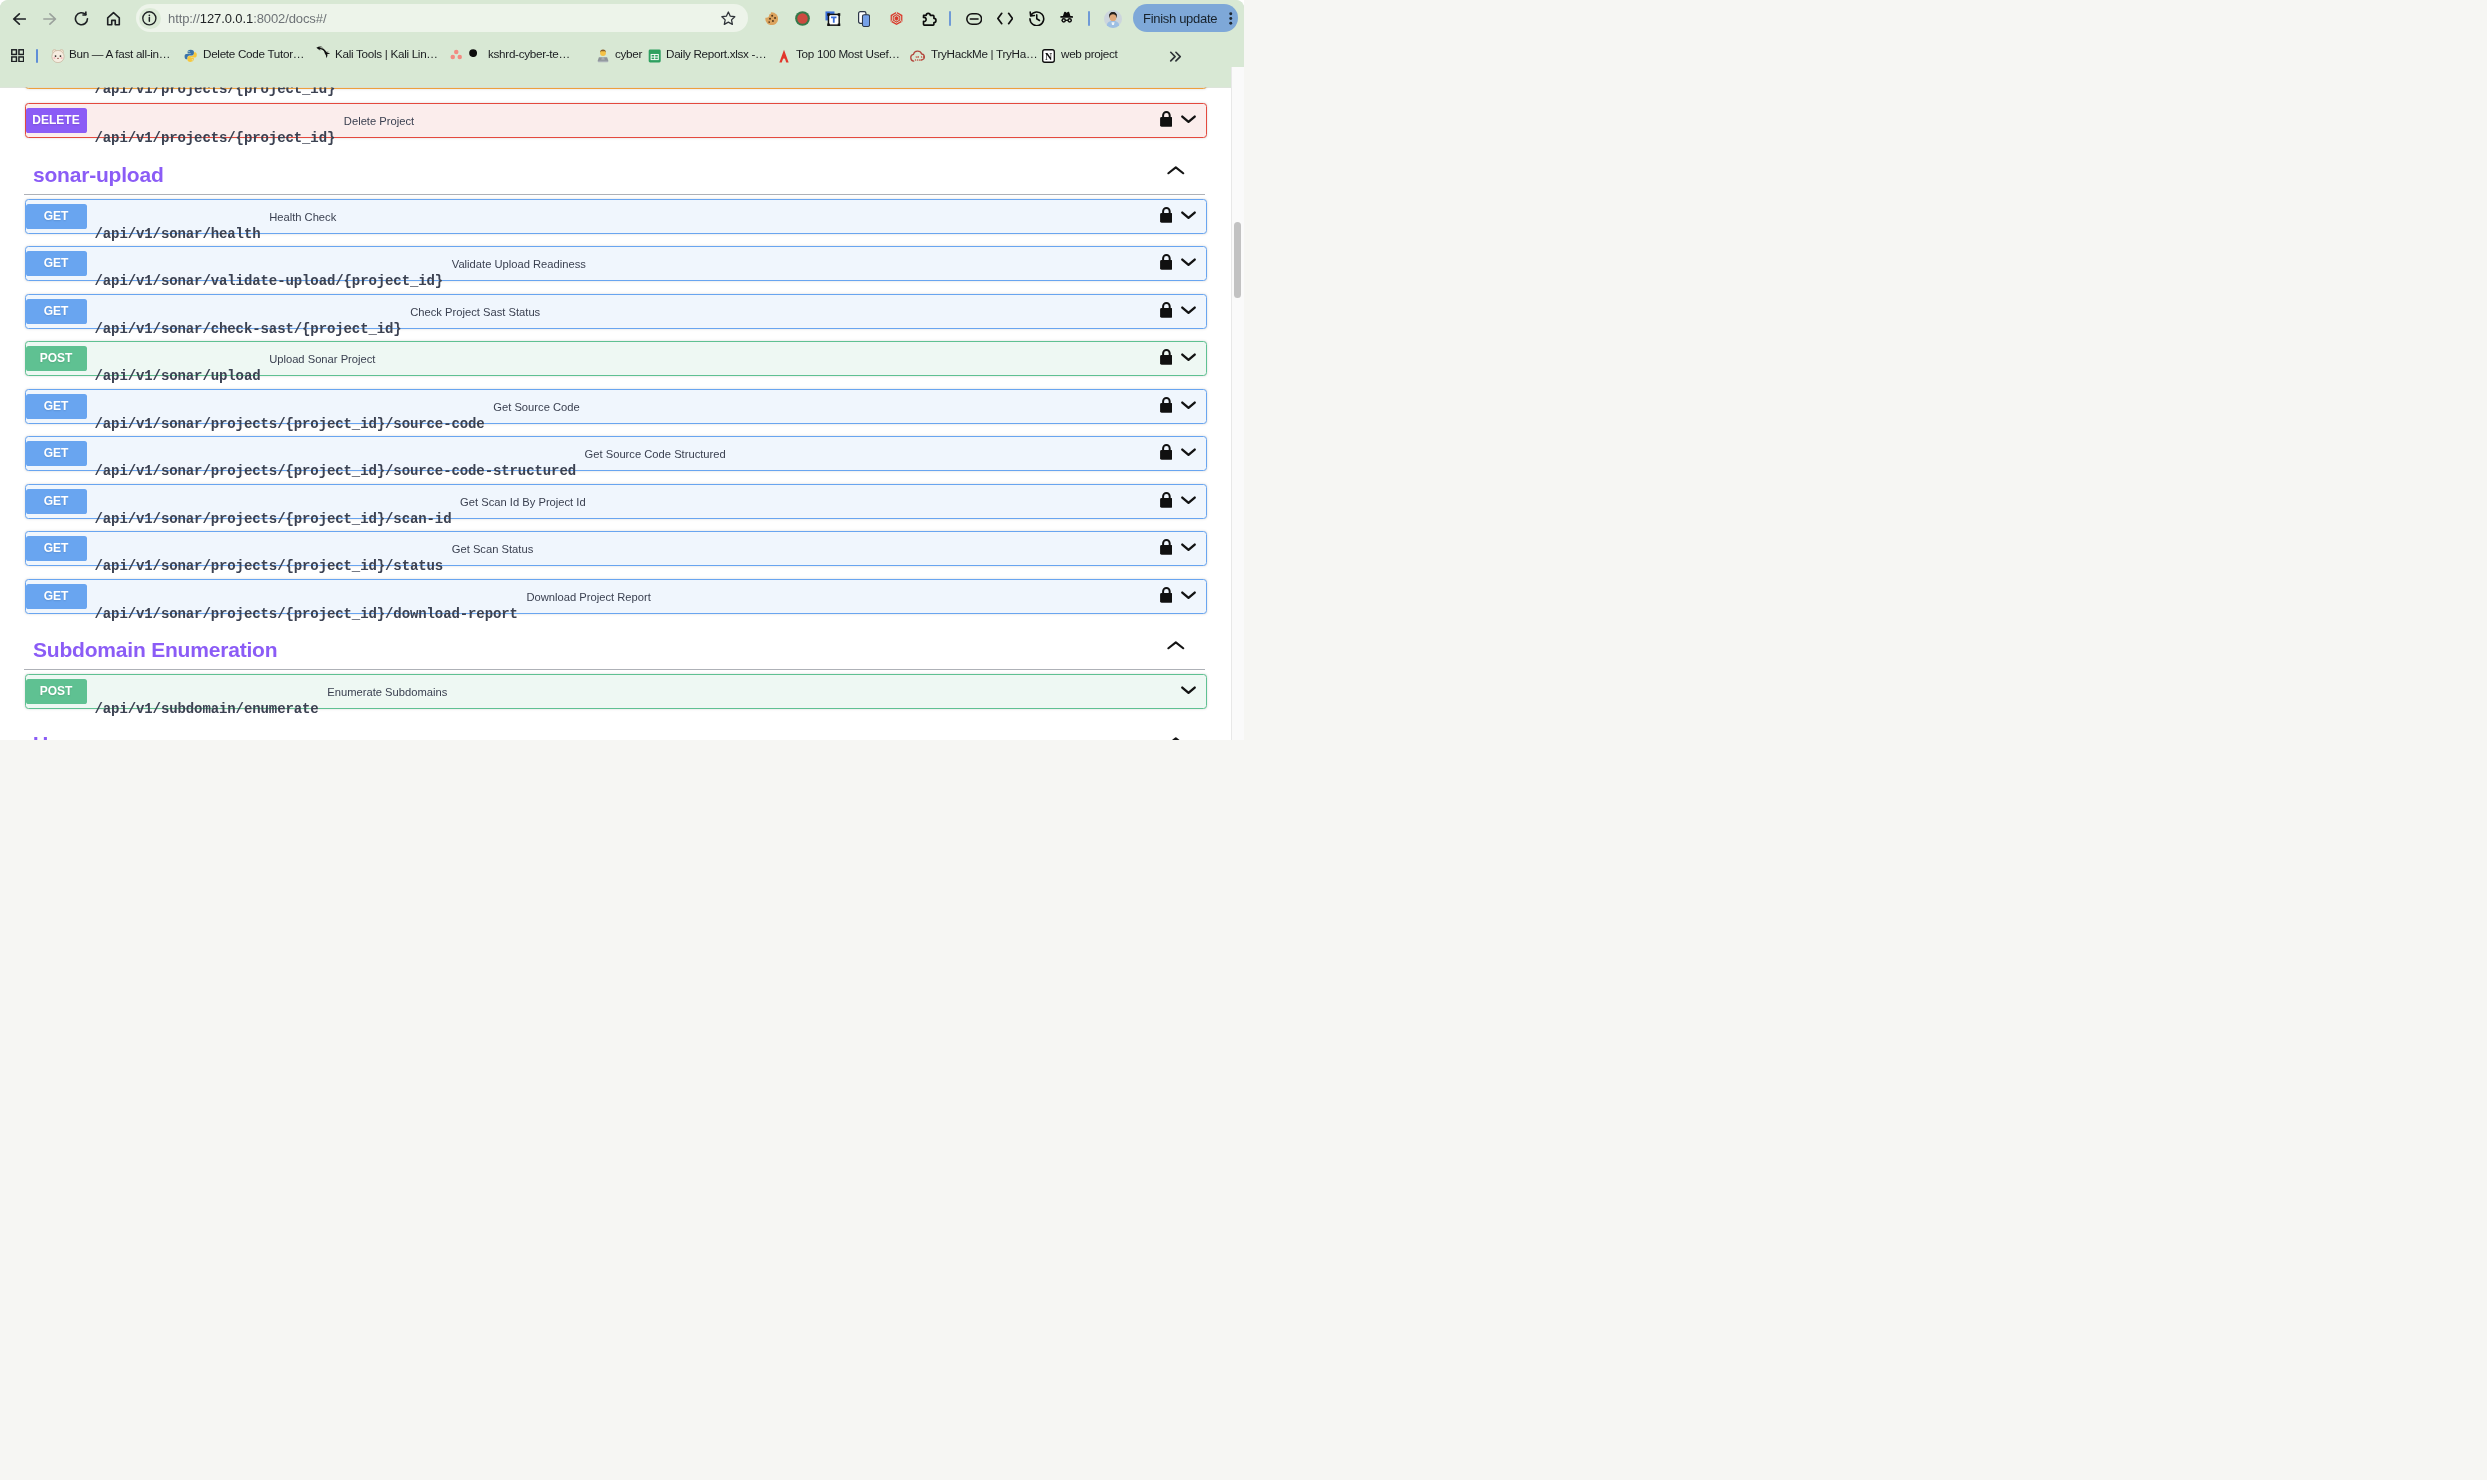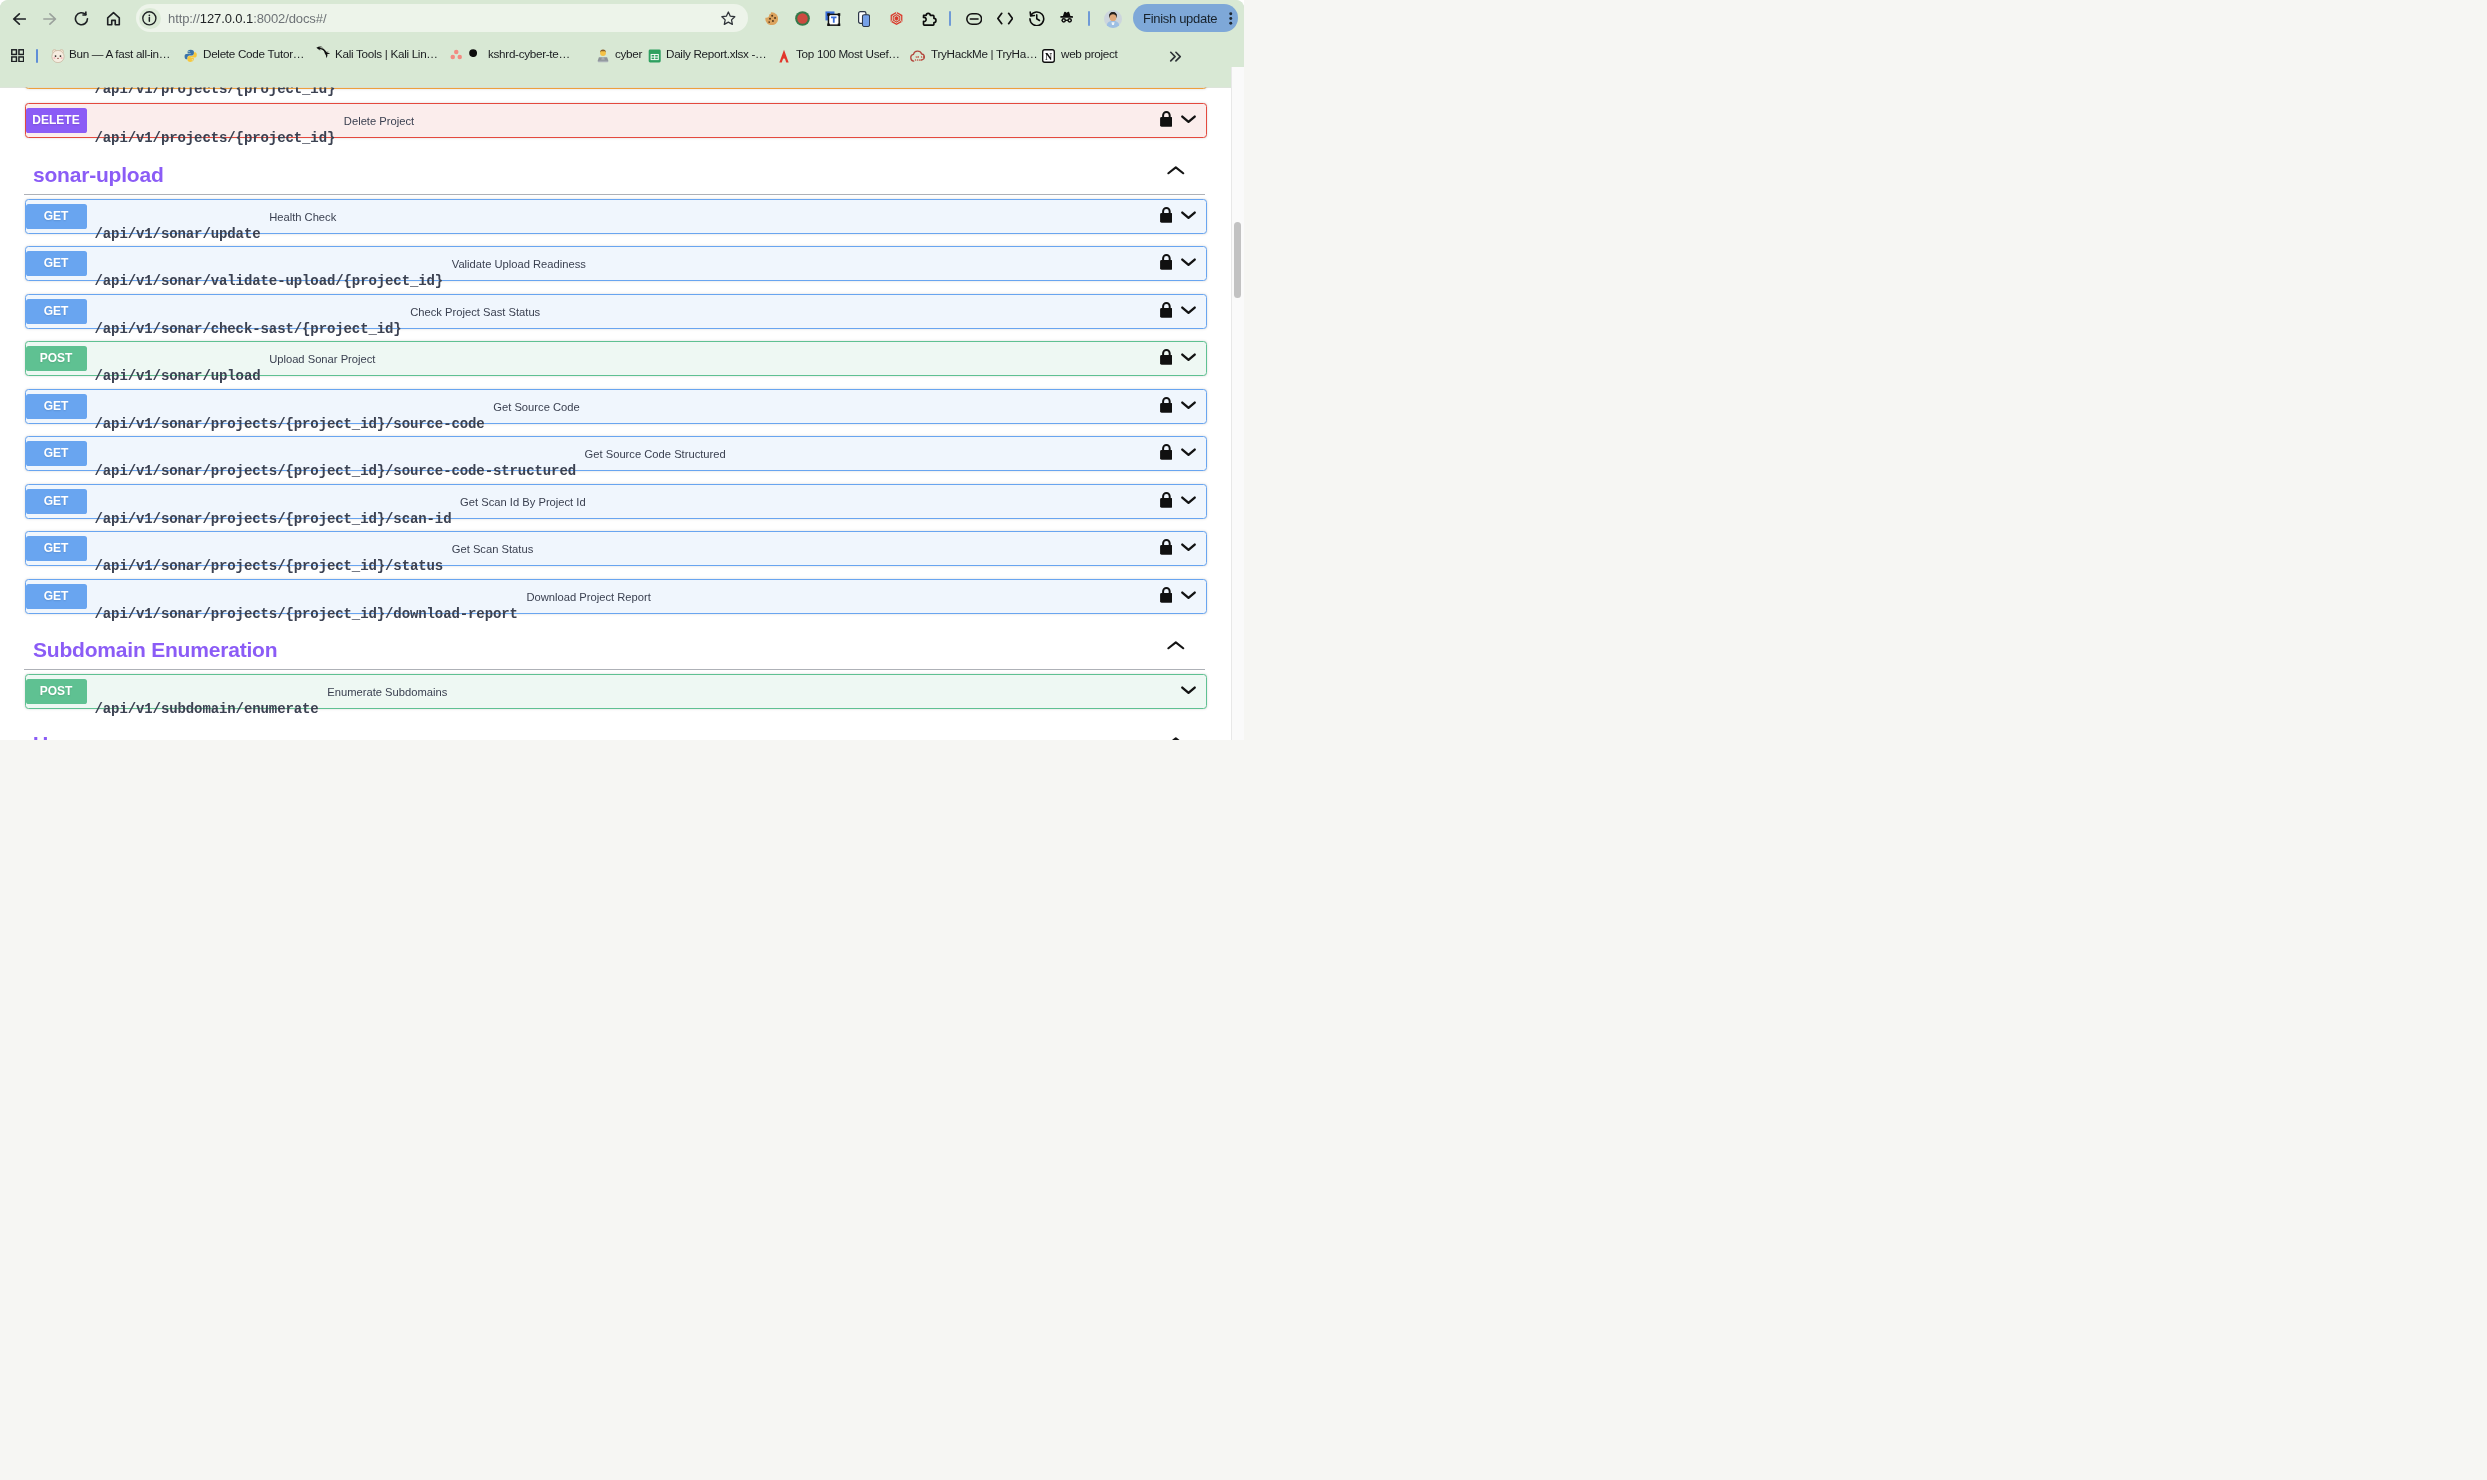--- a/index.html
+++ b/index.html
@@ -65,21 +65,21 @@
   </div>
 
   <div class="tag" style="top:164px;">sonar-upload</div>
   <svg class="secchev" style="left:1167px;top:166px;" width="17.6" height="8.6" viewBox="0 0 20.4 10">
       <path d="M1.6 8.4 L10.2 1.6 L18.8 8.4" fill="none" stroke="#151515" stroke-width="2.5" stroke-linecap="round" stroke-linejoin="round"></path>
     </svg>
   <div class="divider" style="top:194px;"></div>
 
   <div class="row get" style="top:199px;">
     <div class="badge">GET</div>
-      <div class="path">/api/v1/sonar/update</div>
+      <div class="path">/api/v1/sonar/health</div>
       <div class="desc">Health Check</div>
     <svg class="lock" width="12.8" height="17" viewBox="0 0 14.8 19.4">
         <path d="M3.6 8.4 V5.9 a3.8 3.8 0 0 1 7.6 0 V8.4" fill="none" stroke="#101010" stroke-width="2.3"></path>
         <rect x="0.1" y="8" width="14.6" height="11.2" rx="1.7" fill="#101010"></rect>
       </svg>
     <svg class="chev" width="15" height="8.5" viewBox="0 0 17.6 9.8">
         <path d="M1.5 1.7 L8.8 8 L16.1 1.7" fill="none" stroke="#131313" stroke-width="2.7" stroke-linecap="round" stroke-linejoin="round"></path>
       </svg>
   </div>
   <div class="row get" style="top:246px;">

